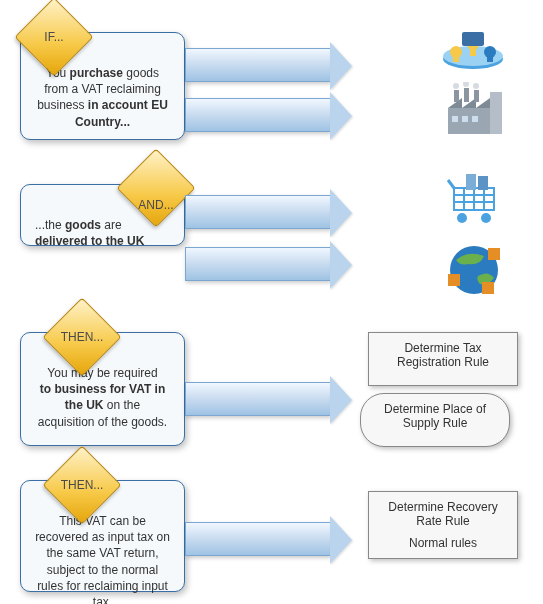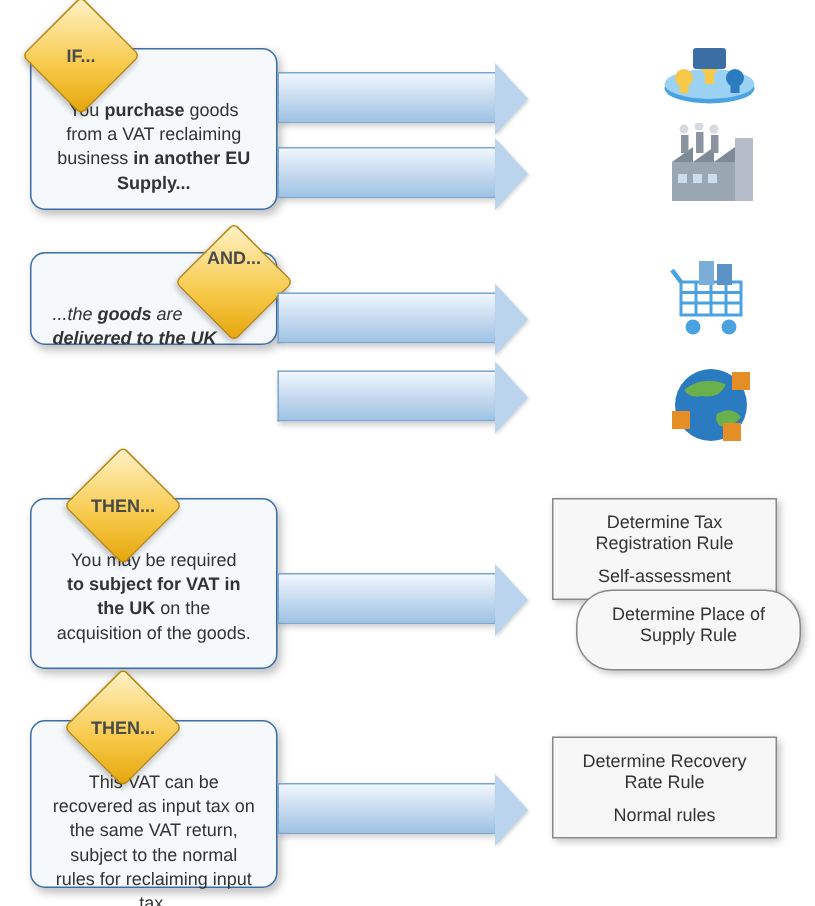--- a/index.html
+++ b/index.html
@@ -21,21 +21,21 @@
     position: absolute;
     width: 56px; height: 56px;
     transform: rotate(45deg);
     background: linear-gradient(135deg, #fff2c8, #f7c948 60%, #e5a50a);
     border: 1px solid #b8860b;
     border-radius: 4px;
     box-shadow: 1px 2px 4px rgba(0,0,0,0.25);
   }
   .diamond-label {
     position: absolute;
-    font-weight: bold;
+    font-weight: normal;
     font-size: 12px;
     color: #4a4a4a;
     text-align: center;
     pointer-events: none;
   }
 
   .arrow {
     position: absolute;
     height: 34px;
     background: linear-gradient(to bottom, #f0f7ff, #c8dbef 50%, #9fc3e4);
@@ -71,21 +71,21 @@
 
   b { font-weight: bold; }
 </style>
 </head>
 <body>
 
 <div class="wrapper">
 
   <div class="card" style="left:20px; top:32px; height:108px; text-align:center;">
     <p>
-      <span>You </span><b>purchase</b><span> goods from a VAT reclaiming business </span><b>in another EU Supply...</b>
+      <span>You </span><b>purchase</b><span> goods from a VAT reclaiming business </span><b>in account EU Country...</b>
     </p>
   </div>
   <div class="diamond" style="left:26px; top:9px;"></div>
   <div class="diamond-label" style="left:40px; top:30px; width:28px;">IF...</div>
 
   <div class="arrow" style="left:185px; top:48px; width:145px;"></div>
   <div class="arrow" style="left:185px; top:98px; width:145px;"></div>
 
   <div class="icon-holder" style="left:438px; top:14px;">
     <svg width="70" height="60" viewBox="0 0 70 60">
@@ -112,27 +112,27 @@
       <rect x="32" y="8" width="5" height="12" fill="#8a95a1"></rect>
       <circle cx="14" cy="4" r="3" fill="#d5dbe1"></circle>
       <circle cx="24" cy="2" r="3" fill="#d5dbe1"></circle>
       <circle cx="34" cy="4" r="3" fill="#d5dbe1"></circle>
       <rect x="10" y="34" width="6" height="6" fill="#cde"></rect>
       <rect x="20" y="34" width="6" height="6" fill="#cde"></rect>
       <rect x="30" y="34" width="6" height="6" fill="#cde"></rect>
     </svg>
   </div>
 
-  <div class="card" style="left:20px; top:168px; height:62px;font-style:italic;">
+  <div class="card" style="left:20px; top:184px; height:62px;">
     <p>
       <span>...the </span><b>goods</b><span> are </span><b>delivered to the UK</b>
     </p>
   </div>
   <div class="diamond" style="left:128px; top:160px;"></div>
-  <div class="diamond-label" style="left:136px; top:165px; width:40px;">AND...</div>
+  <div class="diamond-label" style="left:136px; top:198px; width:40px;">AND...</div>
 
   <div class="arrow" style="left:185px; top:195px; width:145px;"></div>
   <div class="arrow" style="left:185px; top:247px; width:145px;"></div>
 
   <div class="icon-holder" style="left:444px; top:170px;">
     <svg width="64" height="60" viewBox="0 0 64 60">
       <rect x="10" y="18" width="40" height="22" fill="none" stroke="#4aa3e0" stroke-width="2"></rect>
       <line x1="10" y1="25" x2="50" y2="25" stroke="#4aa3e0" stroke-width="2"></line>
       <line x1="10" y1="32" x2="50" y2="32" stroke="#4aa3e0" stroke-width="2"></line>
       <line x1="20" y1="18" x2="20" y2="40" stroke="#4aa3e0" stroke-width="2"></line>
@@ -152,33 +152,32 @@
       <path d="M34 36 Q44 30 50 38 Q44 46 36 44 Q32 40 34 36" fill="#6ab04c"></path>
       <rect x="44" y="8" width="12" height="12" fill="#e58e26"></rect>
       <rect x="4" y="34" width="12" height="12" fill="#e58e26"></rect>
       <rect x="38" y="42" width="12" height="12" fill="#e58e26"></rect>
     </svg>
   </div>
 
   <div class="card" style="left:20px; top:332px; height:114px; text-align:center;">
     <p>
       <span>You may be required</span><br>
-      <b>to subject for VAT in the UK</b><span> on the acquisition of the goods.</span>
+      <b>to business for VAT in the UK</b><span> on the acquisition of the goods.</span>
     </p>
   </div>
   <div class="diamond" style="left:54px; top:309px;"></div>
   <div class="diamond-label" style="left:58px; top:330px; width:48px;">THEN...</div>
 
   <div class="arrow" style="left:185px; top:382px; width:145px;"></div>
 
   <div class="rule-box" style="left:368px; top:332px;">
     <div class="title">Determine Tax Registration Rule</div>
-    <div class="sub">Self-assessment</div>
   </div>
-  <div class="rule-box" style="left:384px; top:393px;border-radius:24px;">
+  <div class="rule-box" style="left:360px; top:393px;border-radius:24px;">
     <div class="title">Determine Place of Supply Rule</div>
   </div>
 
   <div class="card" style="left:20px; top:480px; height:112px; text-align:center;">
     <p>This VAT can be recovered as input tax on the same VAT return, subject to the normal rules for reclaiming input tax.</p>
   </div>
   <div class="diamond" style="left:54px; top:457px;"></div>
   <div class="diamond-label" style="left:58px; top:478px; width:48px;">THEN...</div>
 
   <div class="arrow" style="left:185px; top:522px; width:145px;"></div>

